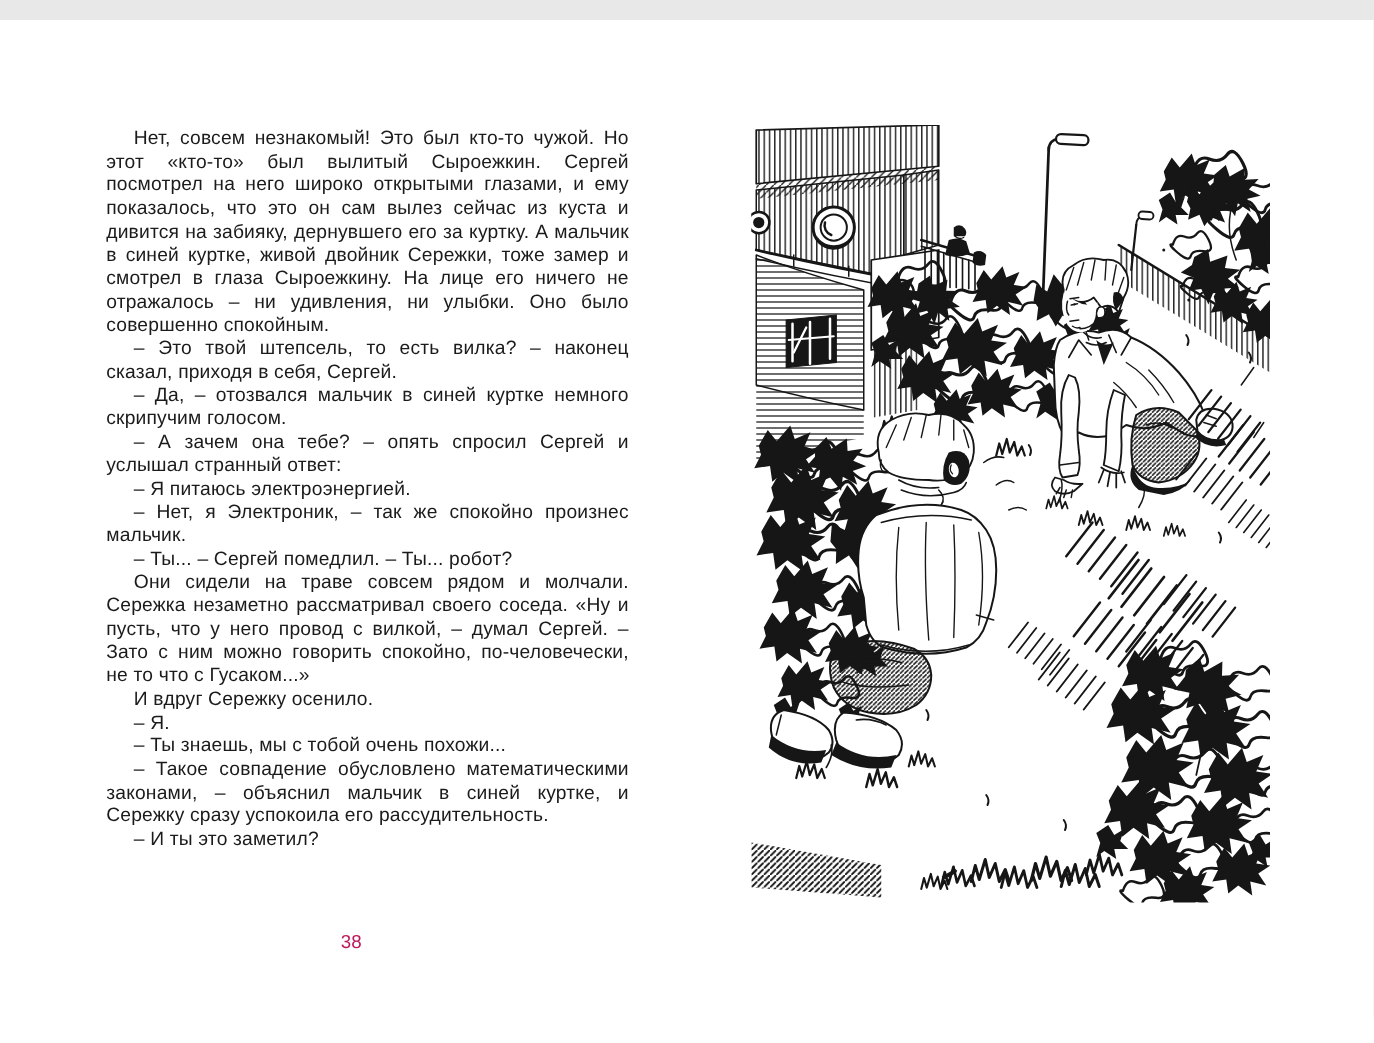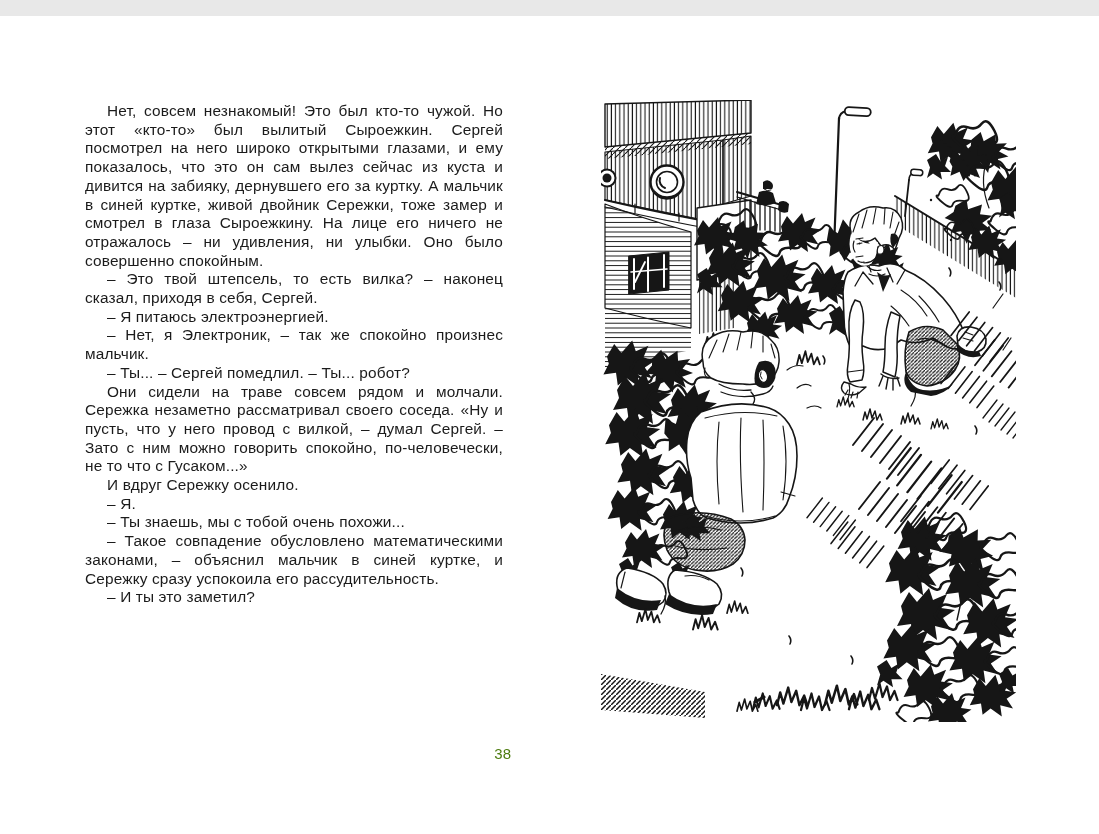--- a/index.html
+++ b/index.html
@@ -2,34 +2,36 @@
 <html lang="ru"><head>
 <meta charset="utf-8">
 <style>
   html,body{margin:0;padding:0;background:#e8e8e8;}
   .page{position:relative;width:1099px;height:824px;background:#ffffff;overflow:hidden;
         font-family:"Liberation Sans",sans-serif;margin-top:16px;}
   .text-col{position:absolute;left:85px;top:86px;width:418px;color:#1b1b1b;
             font-size:15.4px;line-height:18.7px;text-align:justify;
             letter-spacing:0.15px;hyphens:auto;-webkit-hyphens:auto;}
   .text-col p{margin:0;text-indent:22px;}
-  .page-num{position:absolute;left:93px;top:729px;width:418px;text-align:right;
-            color:#4d7c0f;font-size:15px;}
+  .page-num{position:absolute;left:72px;top:729px;width:418px;text-align:center;
+            color:#be185d;font-size:15px;}
   .illus{position:absolute;left:601px;top:84px;width:415px;height:622px;}
   svg{display:block;width:100%;height:100%;}
 </style>
 </head>
 <body>
 
 <div class="page">
 
   <div class="text-col">
 
   <p>Нет, совсем незнакомый! Это был кто-то чужой. Но этот «кто-то» был вылитый Сыроежкин. Сергей посмотрел на него широко открытыми глазами, и ему показалось, что это он сам вылез сейчас из куста и дивится на забияку, дернувшего его за куртку. А мальчик в синей куртке, живой двойник Сережки, тоже замер и смотрел в глаза Сыроежкину. На лице его ничего не отражалось – ни удивления, ни улыбки. Оно было совершенно спокойным.</p>
       <p>– Это твой штепсель, то есть вилка? – наконец сказал, приходя в себя, Сергей.</p>
+      <p>– Да, – отозвался мальчик в синей куртке немного скрипучим голосом.</p>
+      <p>– А зачем она тебе? – опять спросил Сергей и услышал странный ответ:</p>
       <p>– Я питаюсь электроэнергией.</p>
       <p>– Нет, я Электроник, – так же спокойно произнес мальчик.</p>
       <p>– Ты... – Сергей помедлил. – Ты... робот?</p>
       <p>Они сидели на траве совсем рядом и молчали. Сережка незаметно рассматривал своего соседа. «Ну и пусть, что у него провод с вилкой, – думал Сергей. – Зато с ним можно говорить спокойно, по-человечески, не то что с Гусаком...»</p>
       <p>И вдруг Сережку осенило.</p>
       <p>– Я.</p>
       <p>– Ты знаешь, мы с тобой очень похожи...</p>
       <p>– Такое совпадение обусловлено математическими законами, – объяснил мальчик в синей куртке, и Сережку сразу успокоила его рассудительность.</p>
       <p>– И ты это заметил?</p>
     </div>

